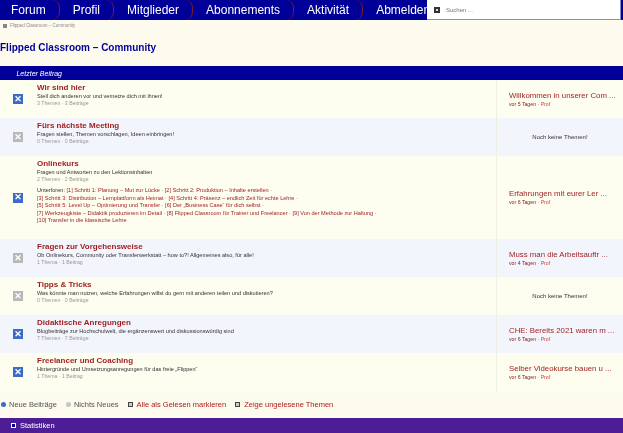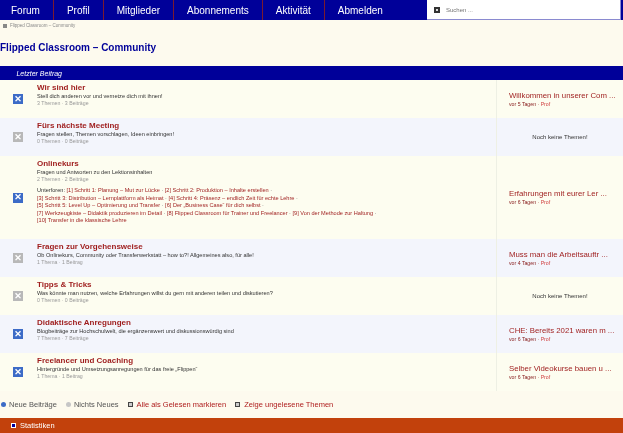--- a/index.html
+++ b/index.html
@@ -1,20 +1,20 @@
 <!DOCTYPE html>
 <html><head>
 <meta charset="utf-8">
 <style>
   * { box-sizing: border-box; margin: 0; padding: 0; }
   html, body { width: 623px; height: 433px; overflow: hidden; }
   body { background: #fdfaee; font-family: "Liberation Sans", sans-serif; color: #333; font-size: 7px; position: relative; }
 
   .topnav { position: absolute; left: 0; top: 0; width: 623px; height: 20px; background: #000099; display: flex; align-items: stretch; }
-  .topnav .nav-item { color: #fff; font-size: 10px; padding: 0 13px; display: flex; align-items: center; border-right: 1px solid #7a1a30; height: 20px; }
+  .topnav .nav-item { color: #fff; font-size: 12px; padding: 0 13px; display: flex; align-items: center; border-right: 1px solid #7a1a30; height: 20px; border-radius: 8px; }
   .topnav .nav-item:first-child { padding-left: 11px; }
   .topnav .nav-item:last-of-type { border-right: none; }
   .search-box { position: absolute; left: 427px; top: 0; width: 194px; height: 20px; background: #fff; border-bottom: 1px solid #8a8ad0; border-right: 1px solid #8a8ad0; display: flex; align-items: center; padding-left: 7px; }
   .search-box .s-icon { width: 6px; height: 6px; background: #333; border: 1px solid #333; margin-right: 6px; position: relative; }
   .search-box .s-icon::after { content: ""; position: absolute; left: 1px; top: 1px; width: 2px; height: 2px; background: #ddd; }
   .search-box input { border: none; outline: none; font-size: 6px; color: #888; font-family: "Liberation Sans", sans-serif; background: transparent; width: 150px; }
 
   .breadcrumb { position: absolute; left: 3px; top: 23px; font-size: 4.5px; color: #8a8a8a; display: flex; align-items: center; }
   .breadcrumb .bc-icon { display: inline-block; width: 4px; height: 4px; background: #888; margin-right: 3px; }
 
@@ -53,21 +53,21 @@
   .legend { position: absolute; left: 1px; top: 400px; display: flex; align-items: center; font-size: 7.5px; }
   .legend .lg-item { display: flex; align-items: center; margin-right: 9px; }
   .dot { width: 5px; height: 5px; border-radius: 50%; margin-right: 3px; }
   .dot.blue { background: #3c6bc7; }
   .dot.grey { background: #c6c6c6; }
   .legend .lg-text { color: #555; }
   .legend .lg-link { color: #b02020; }
   .sq-icon { width: 5px; height: 5px; background: #444; margin-right: 4px; display: inline-block; position: relative; }
   .sq-icon::after { content: ""; position: absolute; left: 1px; top: 1px; width: 3px; height: 3px; background: #ccc; }
 
-  .stats-bar { position: absolute; left: 0; top: 418px; width: 623px; height: 15px; background: #c2410c; color: #fff; display: flex; align-items: center; font-size: 7.5px; padding-left: 11px; }
+  .stats-bar { position: absolute; left: 0; top: 418px; width: 623px; height: 15px; background: #4c1d95; color: #fff; display: flex; align-items: center; font-size: 7.5px; padding-left: 11px; }
   .stats-bar .sq-icon { background: #fff; }
   .stats-bar .sq-icon::after { background: #000099; }
 </style>
 </head>
 <body>
 
 <div class="topnav">
   <div class="nav-item">Forum</div>
   <div class="nav-item">Profil</div>
   <div class="nav-item">Mitglieder</div>

